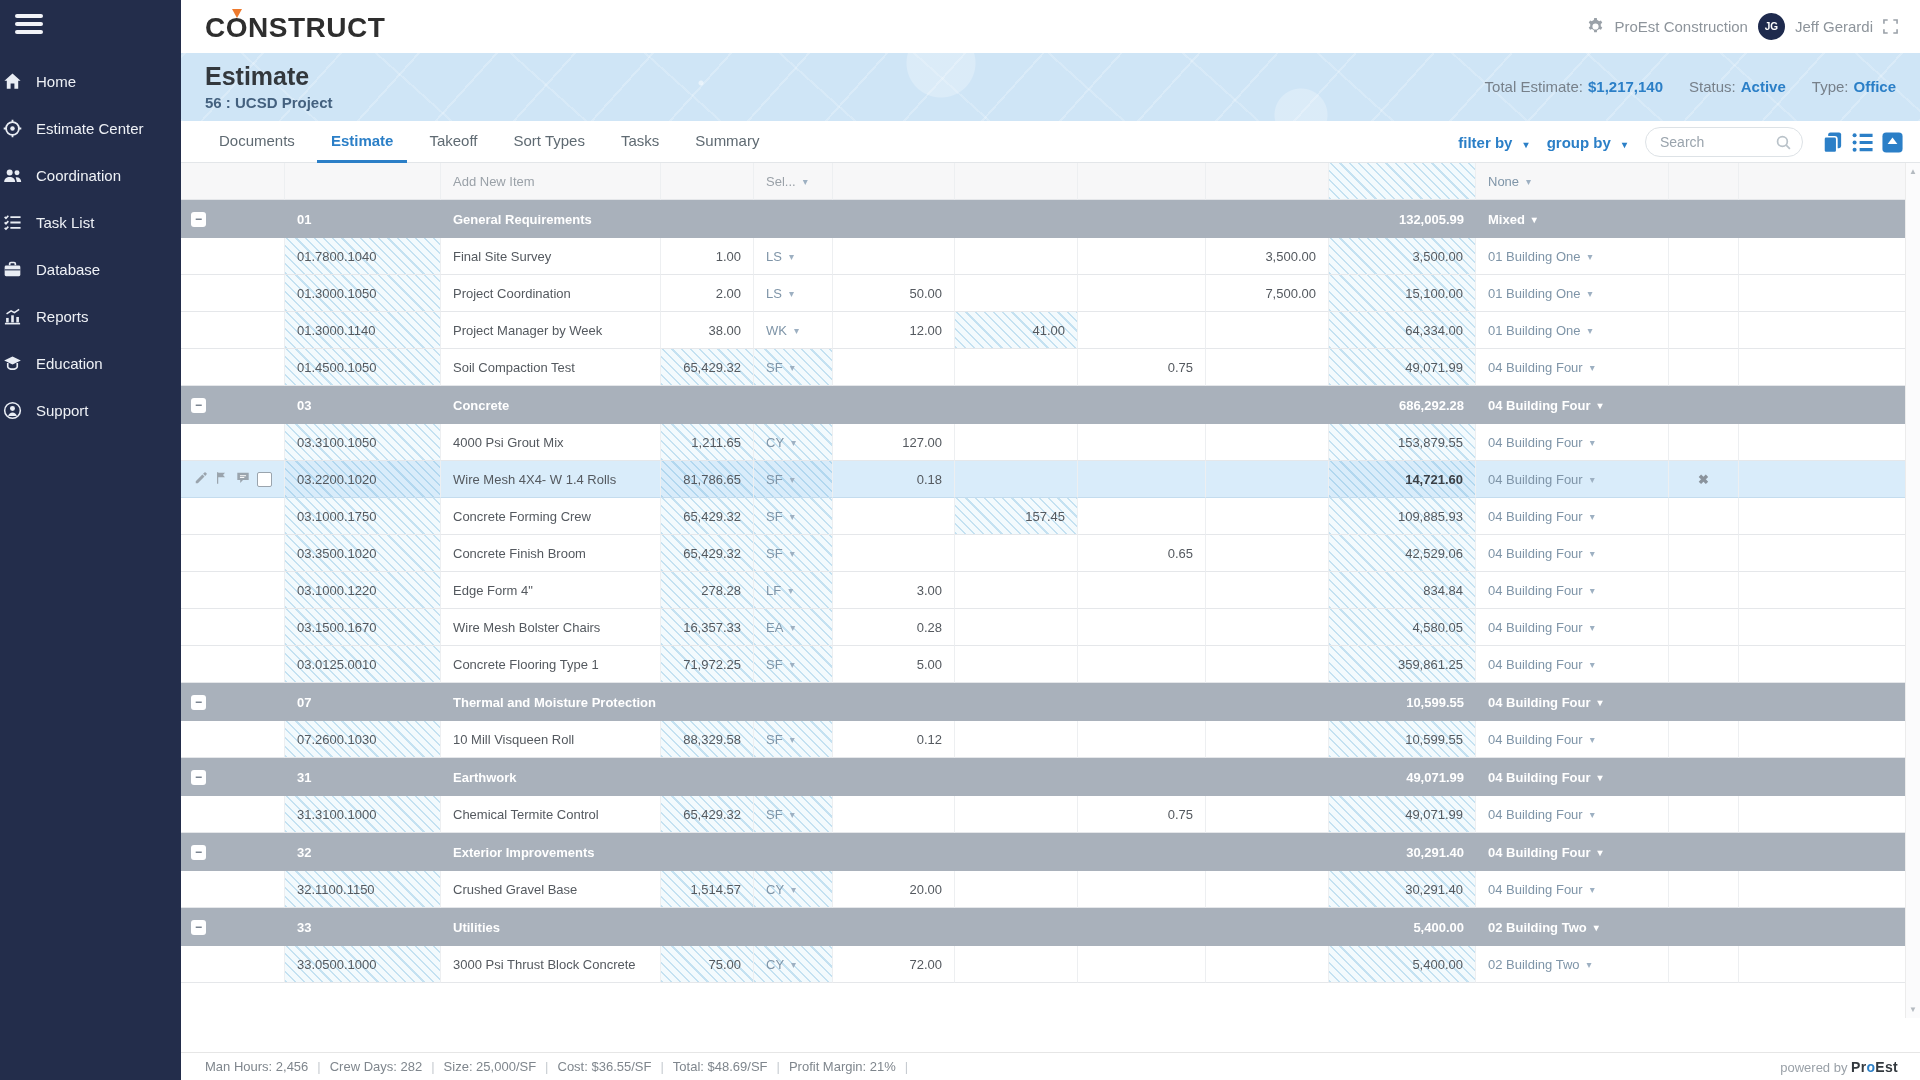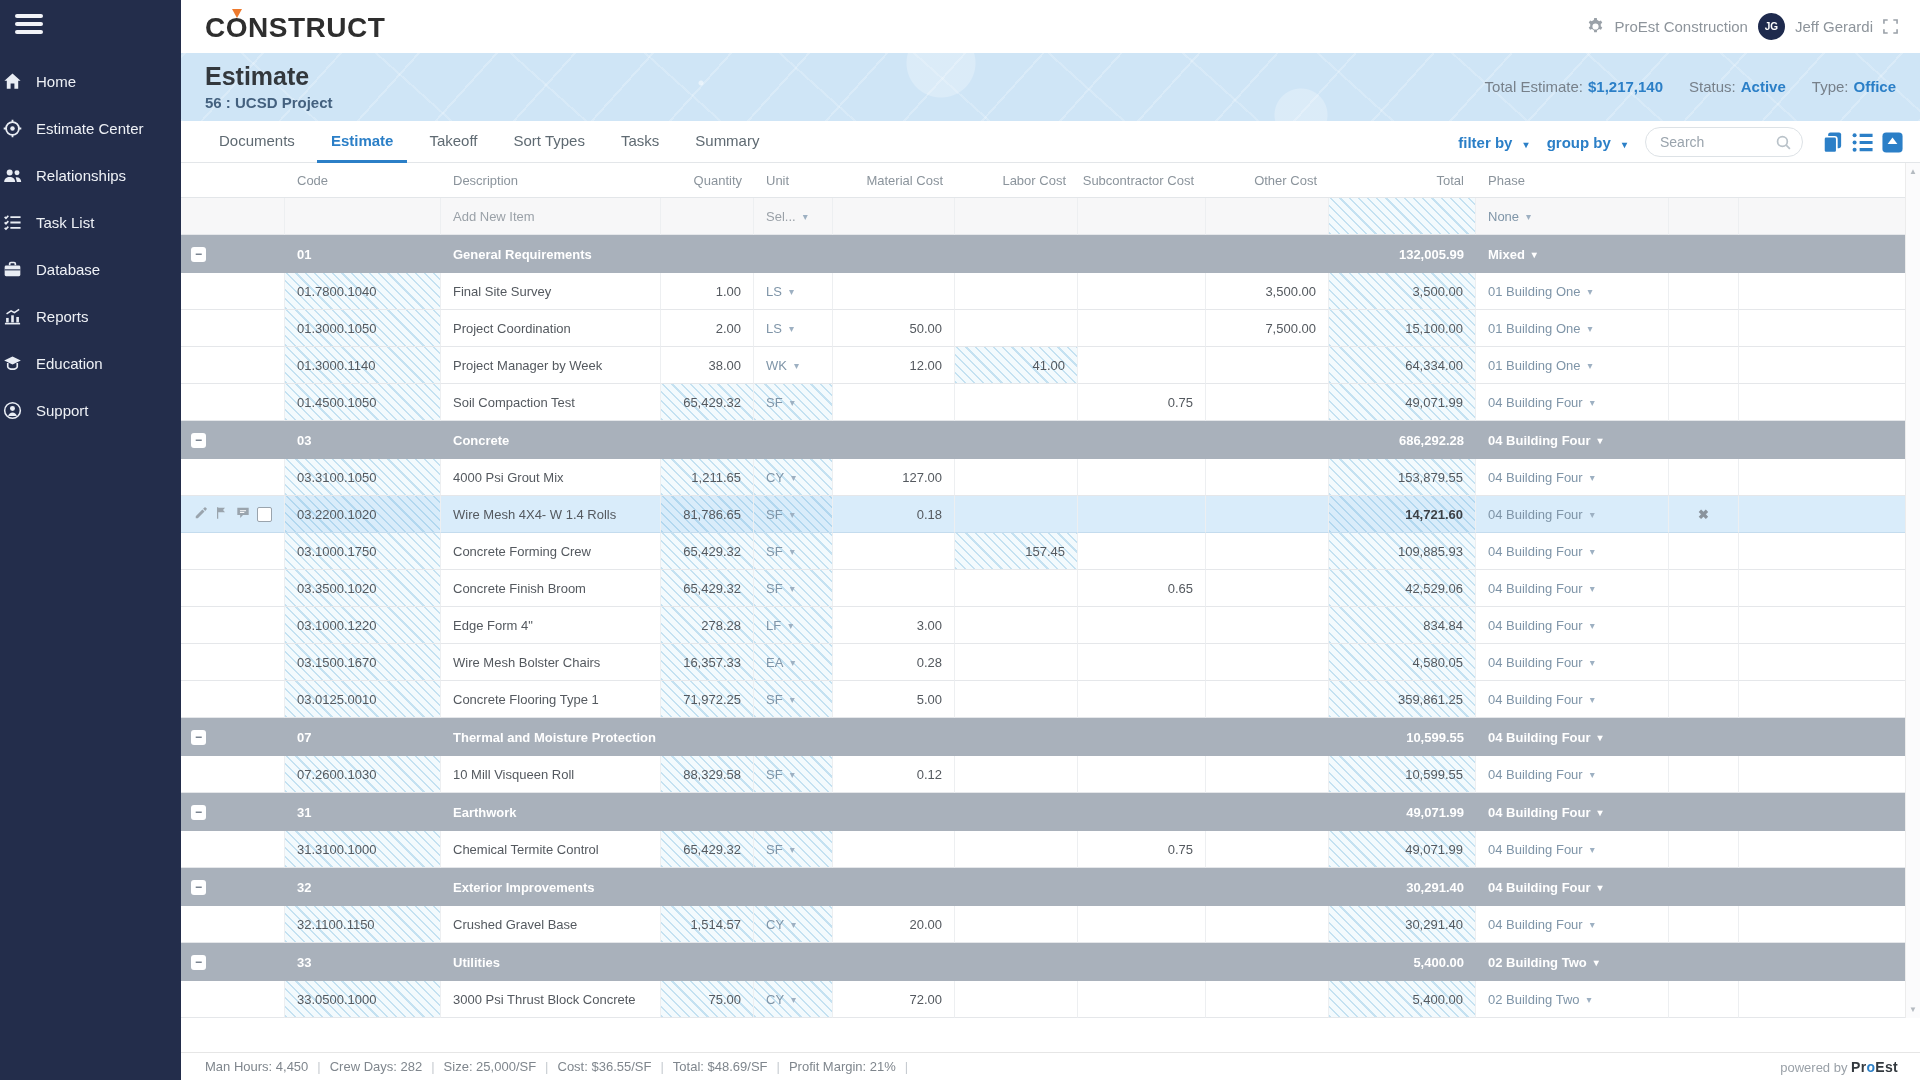--- a/index.html
+++ b/index.html
@@ -137,21 +137,21 @@
   </div>
   <div class="nav-item">
     <span class="nicon">
           <svg viewBox="0 0 16 16">
             <circle cx="5.6" cy="5.4" r="2.5" fill="#e9edf4"></circle>
             <path d="M1 13.4c0-2.6 2-4.1 4.6-4.1s4.6 1.5 4.6 4.1z" fill="#e9edf4"></path>
             <circle cx="11.8" cy="5.7" r="2.1" fill="#e9edf4"></circle>
             <path d="M10.7 9.5c2.5-.4 4.6 1.2 4.6 3.9h-3.6" fill="#e9edf4"></path>
           </svg>
         </span>
-    <span class="nlabel">Relationships</span>
+    <span class="nlabel">Coordination</span>
   </div>
   <div class="nav-item">
     <span class="nicon">
           <svg viewBox="0 0 16 16">
             <path d="M1.4 3.3l1.1 1.1 2-2.1" fill="none" stroke="#e9edf4" stroke-width="1.4"></path>
             <path d="M6.2 3.4h8.6M6.2 8h8.6M6.2 12.6h8.6" stroke="#e9edf4" stroke-width="1.5"></path>
             <path d="M1.4 7.9l1.1 1.1 2-2.1M1.4 12.5l1.1 1.1 2-2.1" fill="none" stroke="#e9edf4" stroke-width="1.4"></path>
           </svg>
         </span>
     <span class="nlabel">Task List</span>
@@ -273,35 +273,20 @@
           <svg viewBox="0 0 16 16">
               <rect x="1" y="1" width="14" height="14" rx="2.6" fill="#2b7fc7"></rect>
               <path d="M8 4.6l3.4 4.4H4.6z" fill="#fff"></path>
             </svg>
         </span>
       </span>
     </div>
   </div>
 
   <div class="grid" id="grid">
-    <div class="thead" id="thead">
-        <div class="cell c-act"></div>
-        <div class="cell c-code">Code</div>
-        <div class="cell c-desc">Description</div>
-        <div class="cell c-qty num">Quantity</div>
-        <div class="cell c-unit">Unit</div>
-        <div class="cell c-mat num">Material Cost</div>
-        <div class="cell c-lab num">Labor Cost</div>
-        <div class="cell c-sub num">Subcontractor Cost</div>
-        <div class="cell c-oth num">Other Cost</div>
-        <div class="cell c-tot num">Total</div>
-        <div class="cell c-pha">Phase</div>
-        <div class="cell c-x1"></div>
-        <div class="cell c-x2"></div>
-      </div>
     <div id="tbody">
 <div class="trow add">
   <div class="cell c-act"></div>
   <div class="cell c-code"></div>
   <div class="cell c-desc">Add New Item</div>
   <div class="cell c-qty num"></div>
   <div class="cell c-unit">
             <span class="unit-t" style="color:#9aa1a8">Sel...</span>
             <span class="caret">▾</span>
           </div>
@@ -770,19 +755,19 @@
   <div class="cell c-x2"></div>
 </div>
       </div>
     <div class="vscroll">
       <span class="sarr up">▲</span>
       <span class="sarr down">▼</span>
     </div>
   </div>
 
   <div class="footer">
-    <div class="fstats" id="fstats"><span>Man Hours: 4,450</span><span class="sep">|</span><span>Crew Days: 282</span><span class="sep">|</span><span>Size: 25,000/SF</span><span class="sep">|</span><span>Cost: $36.55/SF</span><span class="sep">|</span><span>Total: $48.69/SF</span><span class="sep">|</span><span>Profit Margin: 21%</span><span class="sep">|</span></div>
+    <div class="fstats" id="fstats"><span>Man Hours: 2,456</span><span class="sep">|</span><span>Crew Days: 282</span><span class="sep">|</span><span>Size: 25,000/SF</span><span class="sep">|</span><span>Cost: $36.55/SF</span><span class="sep">|</span><span>Total: $48.69/SF</span><span class="sep">|</span><span>Profit Margin: 21%</span><span class="sep">|</span></div>
     <div class="powered">
       <span>powered by</span>
       <b><span>Pr</span><span class="po">o</span><span>Est</span></b>
     </div>
   </div>
 </div>
 
 </body></html>

